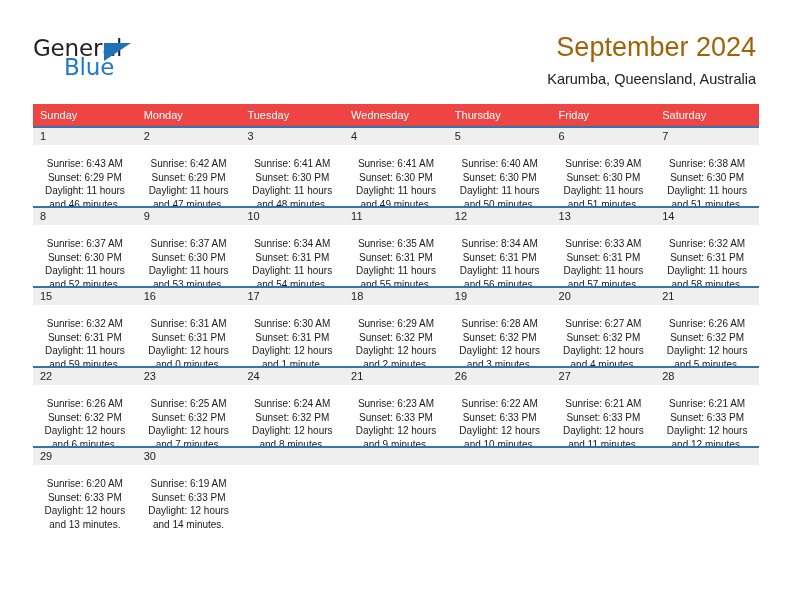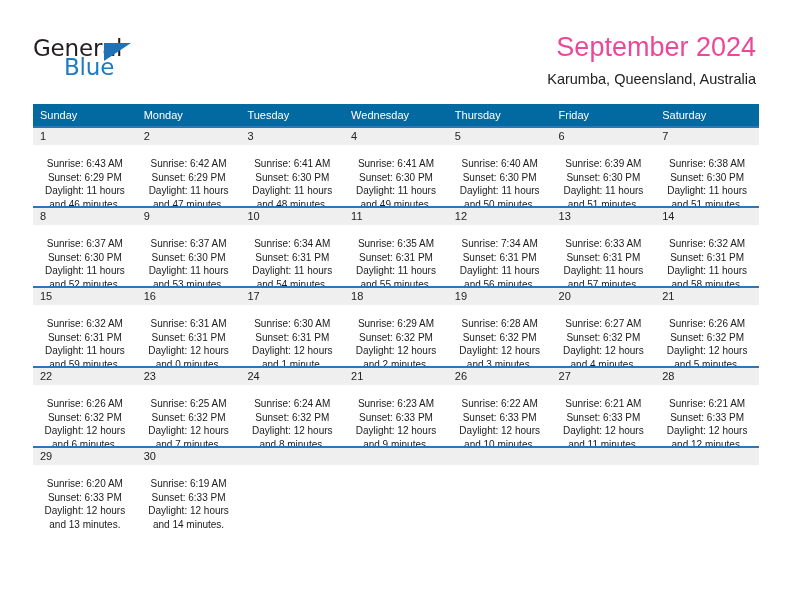--- a/index.html
+++ b/index.html
@@ -72,21 +72,21 @@
 
   .title-block {
     position: absolute;
     right: 36px;
     top: 30px;
     text-align: right;
   }
   .cal-title {
     font-size: 27px;
     font-weight: 400;
-    color: #ec4899;
+    color: #a16207;
     line-height: 34px;
     white-space: nowrap;
   }
   .cal-subtitle {
     margin-top: 6px;
     font-size: 14.5px;
     font-weight: 400;
     color: #222222;
     line-height: 18px;
     white-space: nowrap;
@@ -96,21 +96,21 @@
   
   .calendar {
     position: absolute;
     left: 33px;
     top: 104px;
     width: 726px;
     border-collapse: collapse;
     table-layout: fixed;
   }
   .calendar th {
-    background: #0369a1;
+    background: #ef4444;
     color: #ffffff;
     font-size: 11px;
     font-weight: 400;
     text-align: left;
     padding: 5px 0 5px 7px;
     height: 11px;
     border: none;
   }
   .calendar td {
     vertical-align: top;
@@ -306,21 +306,21 @@
                 <div>Sunset: 6:31 PM</div>
                 <div>Daylight: 11 hours</div>
                 <div class="daylight-line2">and 55 minutes.</div>
               </div>
             </div>
           </td>
         <td>
             <div class="daycell">
               <div class="daynum-band">12</div>
               <div class="dayinfo">
-                <div>Sunrise: 7:34 AM</div>
+                <div>Sunrise: 8:34 AM</div>
                 <div>Sunset: 6:31 PM</div>
                 <div>Daylight: 11 hours</div>
                 <div class="daylight-line2">and 56 minutes.</div>
               </div>
             </div>
           </td>
         <td>
             <div class="daycell">
               <div class="daynum-band">13</div>
               <div class="dayinfo">

